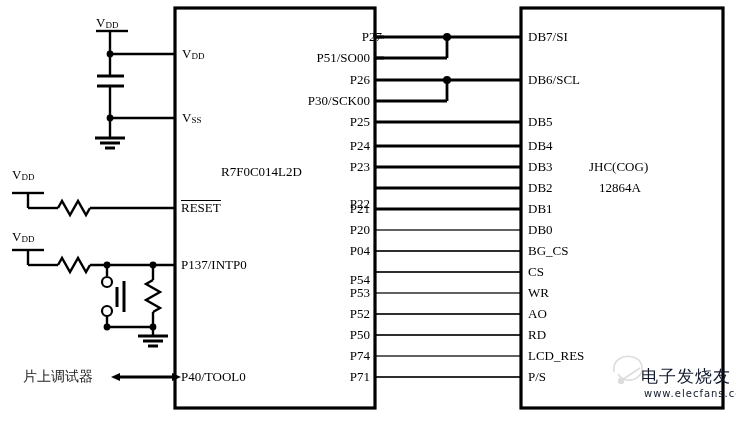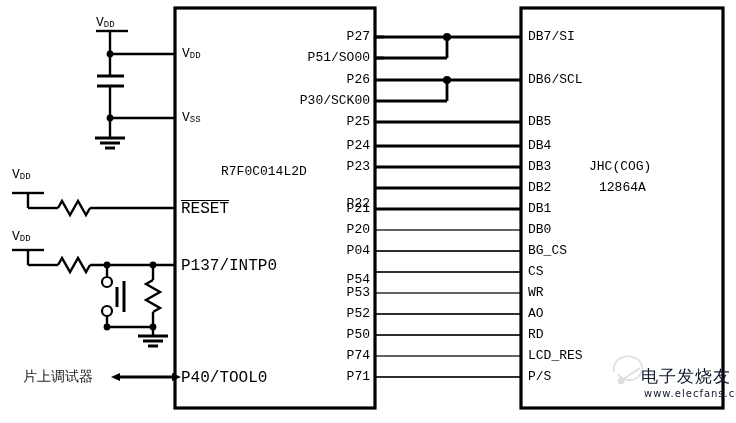--- a/index.html
+++ b/index.html
@@ -7,26 +7,26 @@
   #root{
     position:relative;
     width:736px;height:423px;
     background:#ffffff;
     font-family:"Liberation Serif", serif;
     overflow:hidden;
   }
   #svg-canvas{position:absolute;left:0;top:0;width:736px;height:423px;}
   .lbl{
     position:absolute;
-    font-family:Liberation Mono, monospace;
+    font-family:Liberation Serif, serif;
     color:#000;
     white-space:nowrap;
     line-height:1;
   }
-  .pin-left{font-size:16px;}
+  .pin-left{font-size:13px;}
   .pin-right{font-size:13px;text-align:right;}
   .lcd-pin{font-size:13px;}
   .chip-name{font-size:13px;}
   .rail{font-size:13px;}
   .rail .sub{font-size:9px;vertical-align:-1px;letter-spacing:0;}
   .overline{border-top:1.4px solid #000;padding-top:0px;display:inline-block;line-height:1.05;}
   .cn{font-family:"DejaVu Sans", sans-serif;font-size:14px;color:#222;}
   .wm{
     position:absolute;
     color:#0f172a;
@@ -162,21 +162,21 @@
   <div class="lbl pin-left rail" style="left:182px;top:47px;"><span>V</span><span class="sub">DD</span></div>
 
   <div class="lbl pin-left rail" style="left:182px;top:111px;"><span>V</span><span class="sub">SS</span></div>
 
   <div class="lbl pin-left" style="left:181px;top:200px;"><span class="overline">RESET</span></div>
 
   <div class="lbl pin-left" style="left:181px;top:258px;">P137/INTP0</div>
 
   <div class="lbl pin-left" style="left:181px;top:370px;">P40/TOOL0</div>
 
-  <div class="lbl pin-right" style="left:260px;width:110px;top:30px;">P27</div>
+  <div class="lbl pin-right" style="left:272px;width:110px;top:30px;">P27</div>
   <div class="lbl pin-right" style="left:260px;width:110px;top:51px;">P51/SO00</div>
   <div class="lbl pin-right" style="left:260px;width:110px;top:73px;">P26</div>
   <div class="lbl pin-right" style="left:260px;width:110px;top:94px;">P30/SCK00</div>
   <div class="lbl pin-right" style="left:260px;width:110px;top:115px;">P25</div>
   <div class="lbl pin-right" style="left:260px;width:110px;top:139px;">P24</div>
   <div class="lbl pin-right" style="left:260px;width:110px;top:160px;">P23</div>
   <div class="lbl pin-right" style="left:260px;width:110px;top:181px;margin-top:16px;">P22</div>
   <div class="lbl pin-right" style="left:260px;width:110px;top:202px;">P21</div>
   <div class="lbl pin-right" style="left:260px;width:110px;top:223px;">P20</div>
   <div class="lbl pin-right" style="left:260px;width:110px;top:244px;">P04</div>

